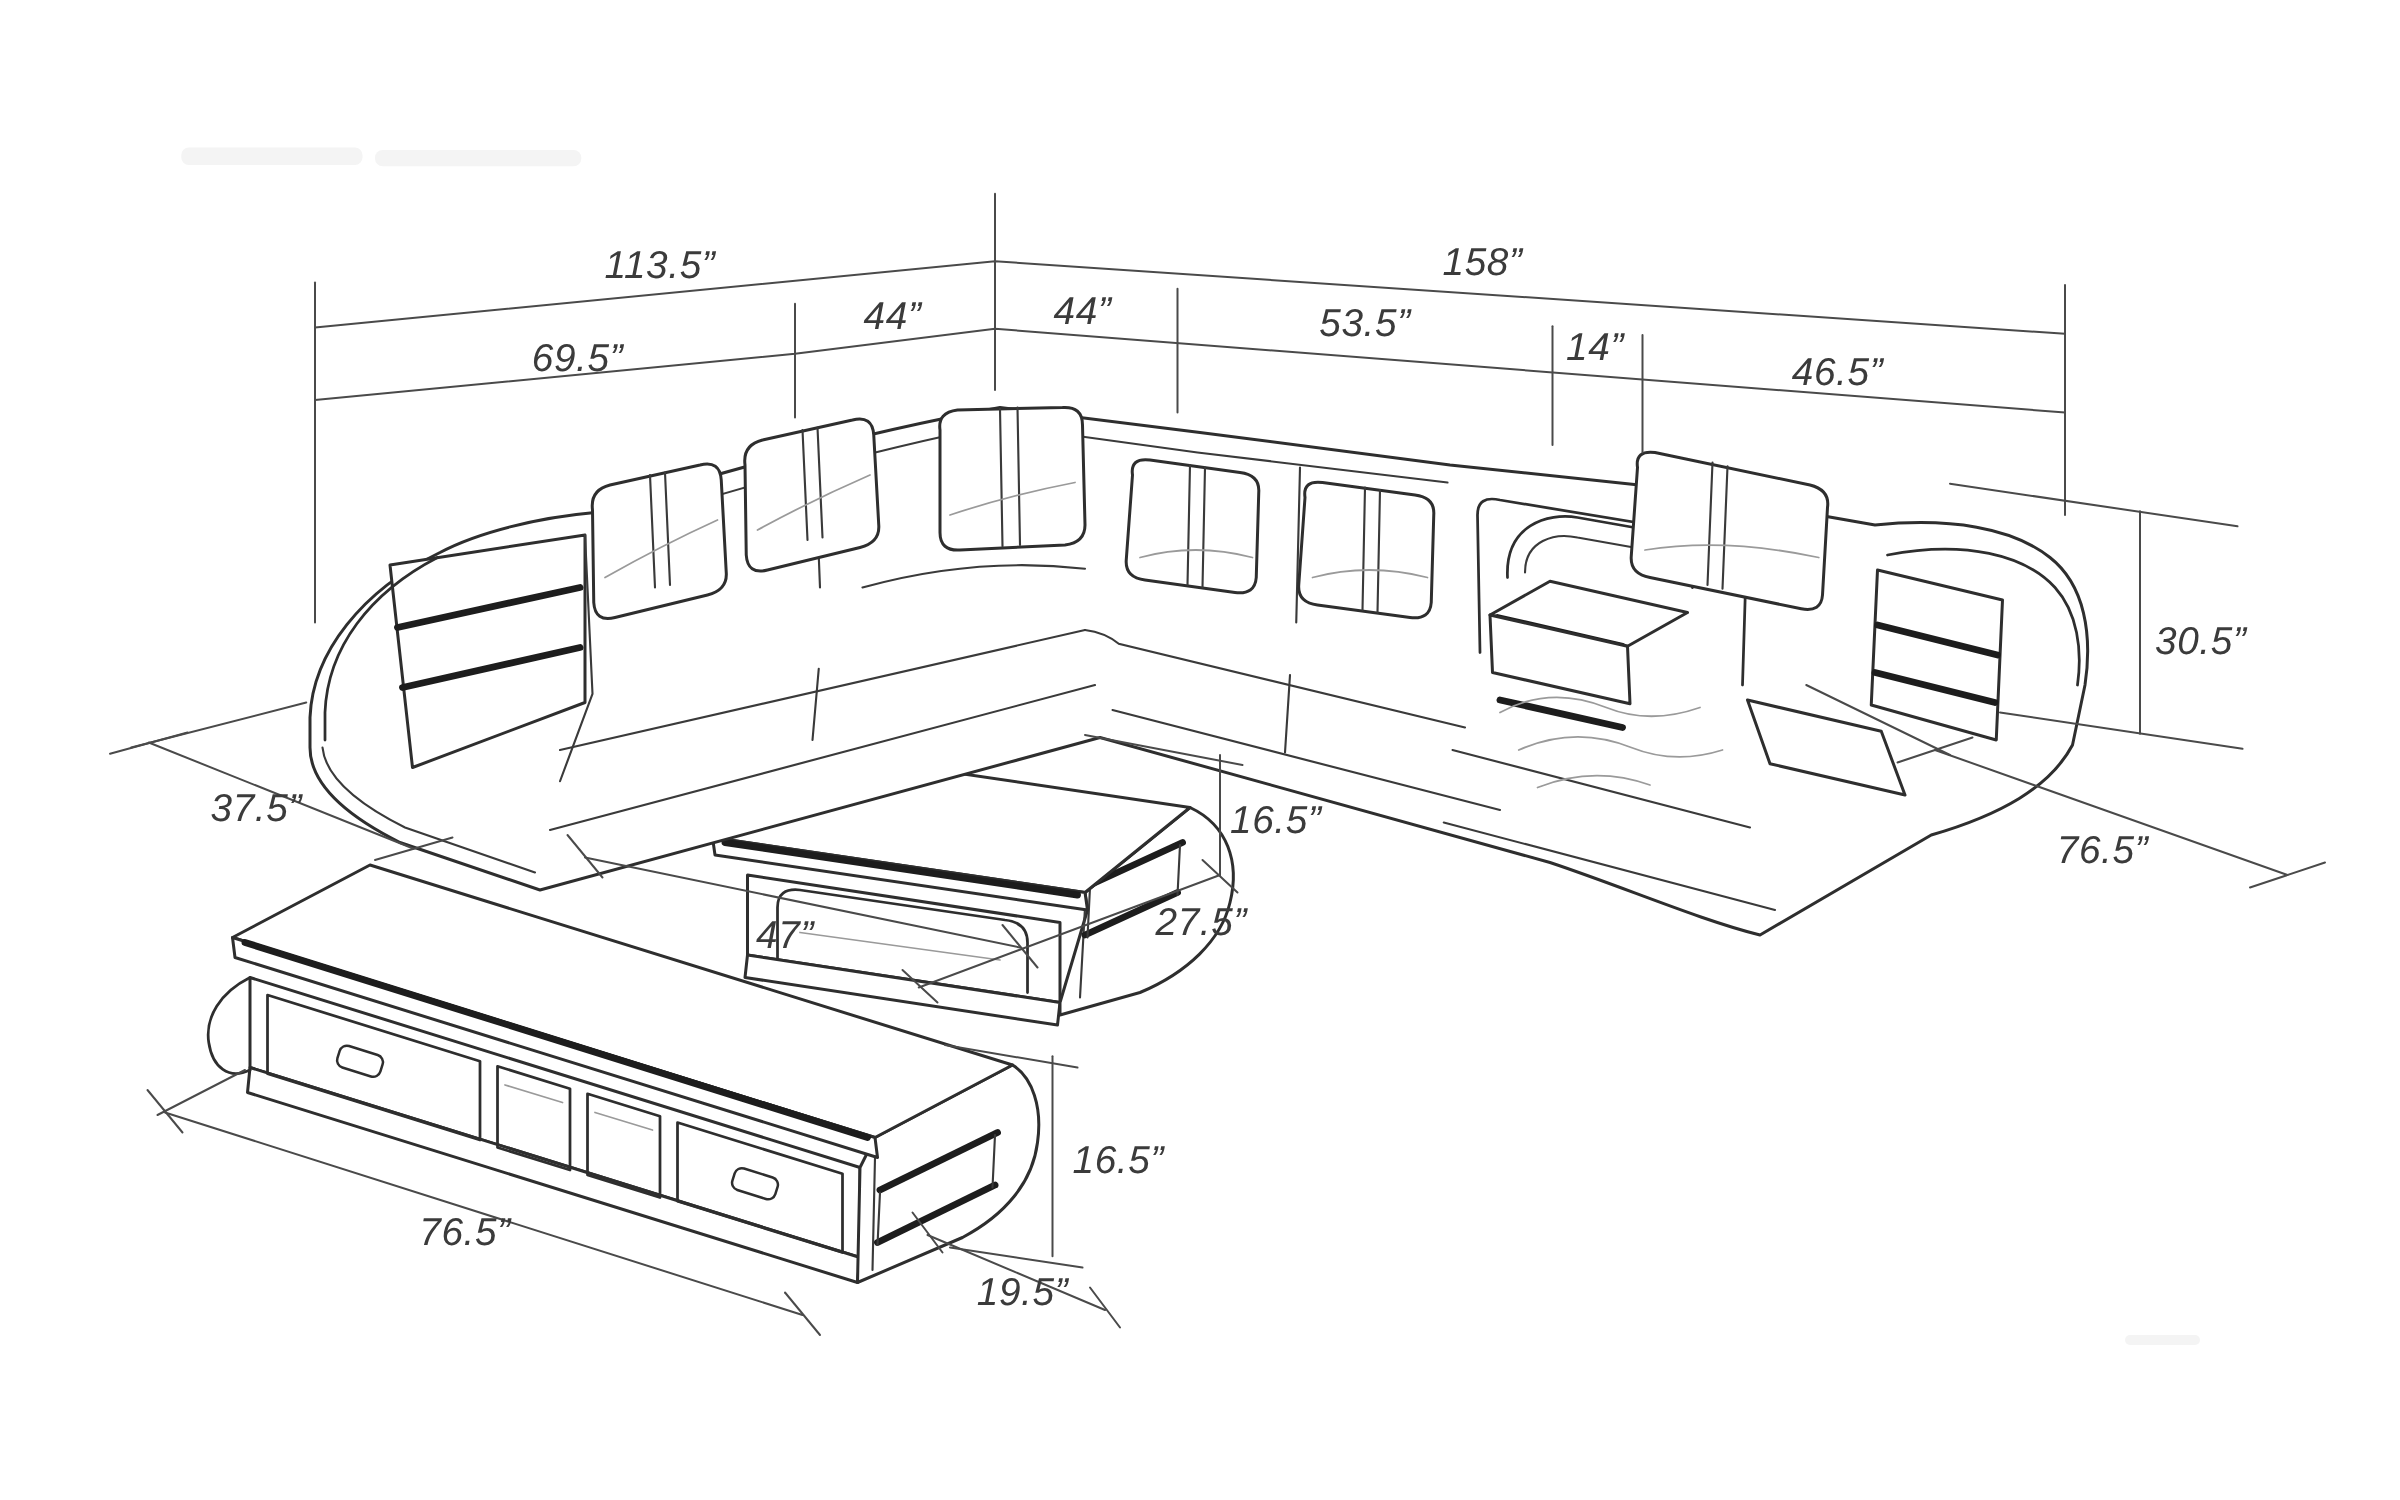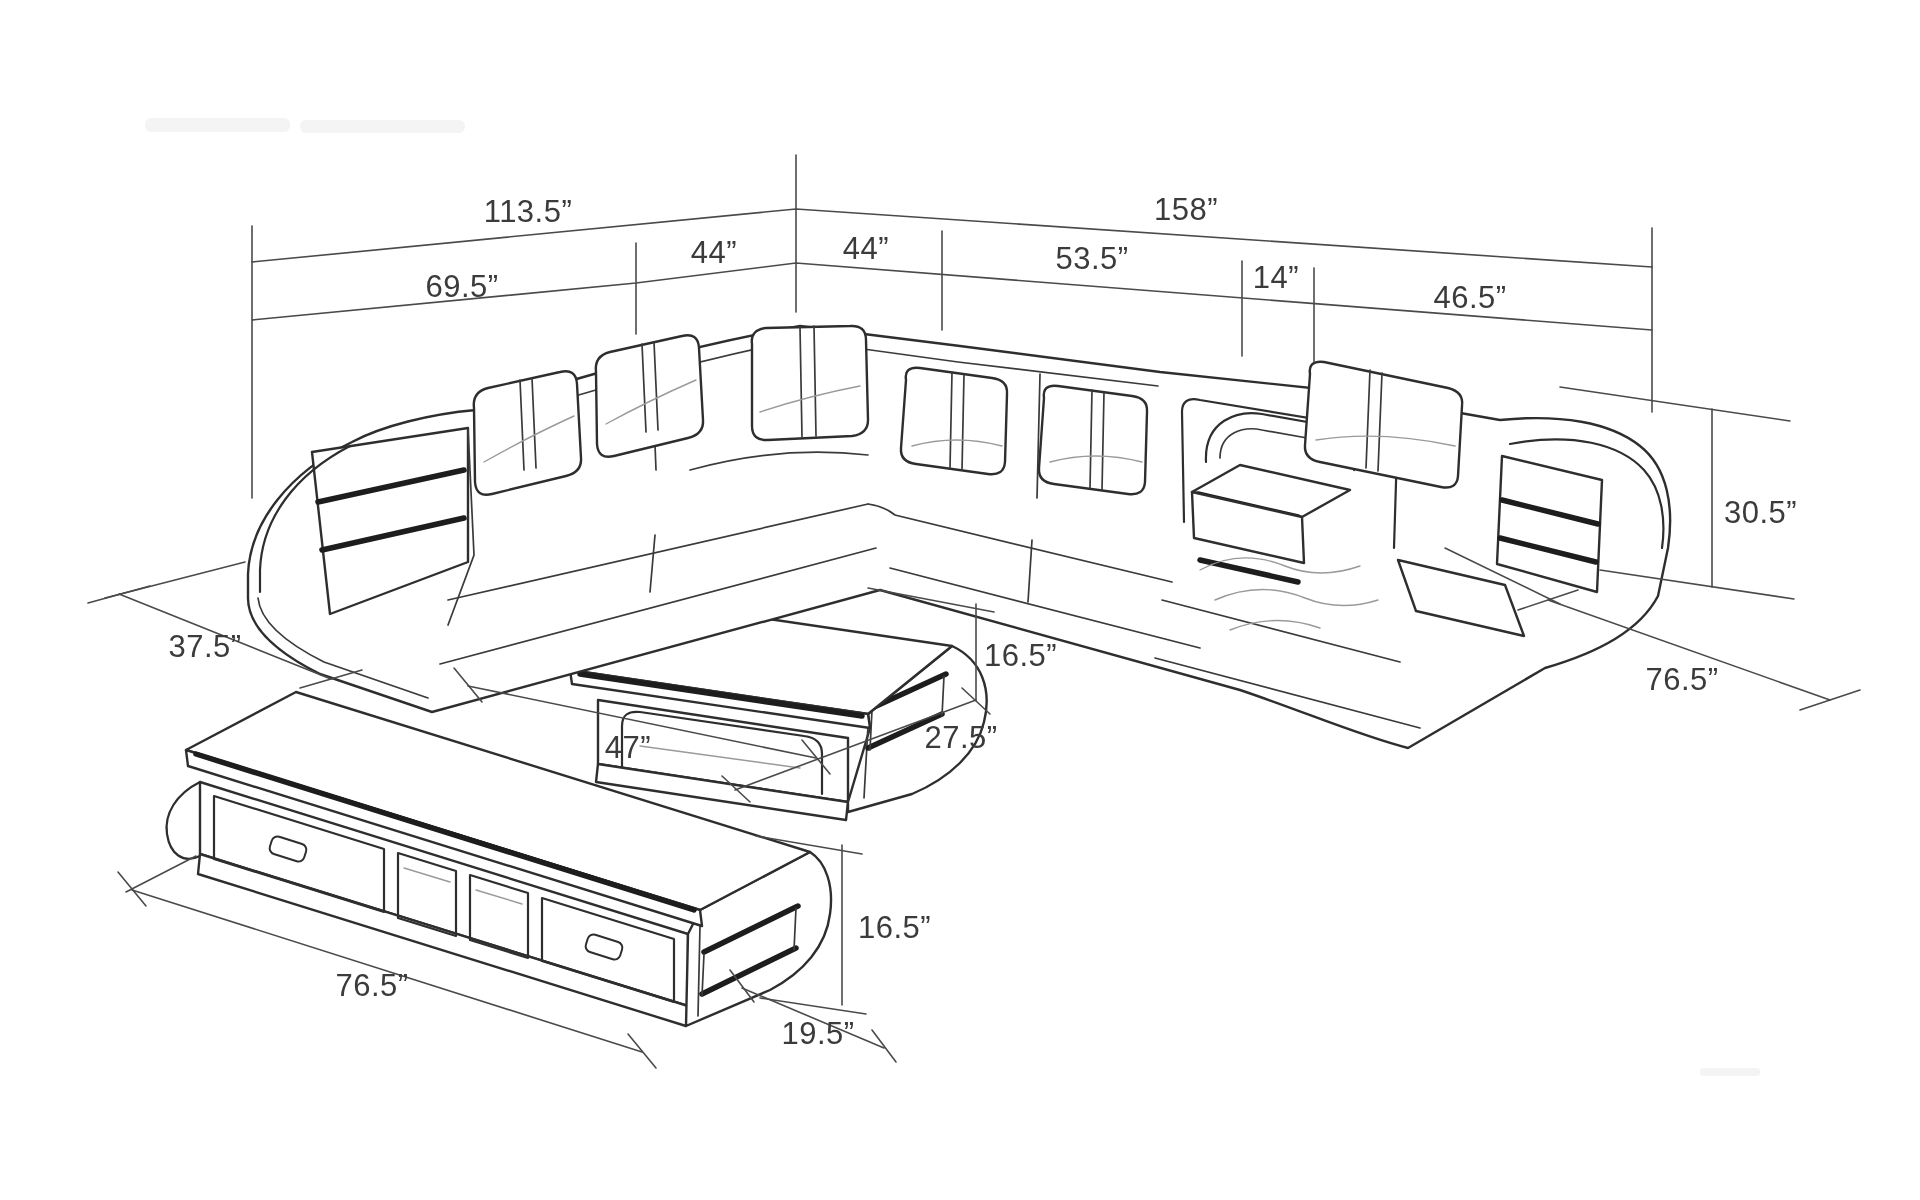--- a/index.html
+++ b/index.html
@@ -1,17 +1,17 @@
 <!DOCTYPE html>
 <html><head>
 <meta charset="utf-8">
 <style>
   html,body{margin:0;padding:0;background:#ffffff;}
   .canvas{position:relative;width:1920px;height:1200px;background:#ffffff;overflow:hidden;
-          font-family:"Liberation Sans", sans-serif;}
+          font-family:"Liberation Sans", sans-serif;font-style:italic;}
   svg{position:absolute;left:0;top:0;}
   .ink       {fill:#ffffff;stroke:#2e2e2e;stroke-width:2.4;stroke-linejoin:round;stroke-linecap:round;}
   .ink-open  {fill:none;stroke:#2e2e2e;stroke-width:2.2;stroke-linejoin:round;stroke-linecap:round;}
   .ink-thin  {fill:none;stroke:#3a3a3a;stroke-width:1.7;stroke-linecap:round;}
   .ink-thick {fill:none;stroke:#1d1d1d;stroke-width:5.5;stroke-linecap:round;}
   .ink-soft  {fill:none;stroke:#9a9a9a;stroke-width:1.4;stroke-linecap:round;}
   .dim       {fill:none;stroke:#4a4a4a;stroke-width:1.6;stroke-linecap:round;}
   .dim-label {font-family:"Liberation Sans", sans-serif;font-size:31px;fill:#3b3b3b;letter-spacing:.5px;}
   .handle    {fill:#ffffff;stroke:#2e2e2e;stroke-width:2;}
   .smudge    {fill:#f4f4f4;}

